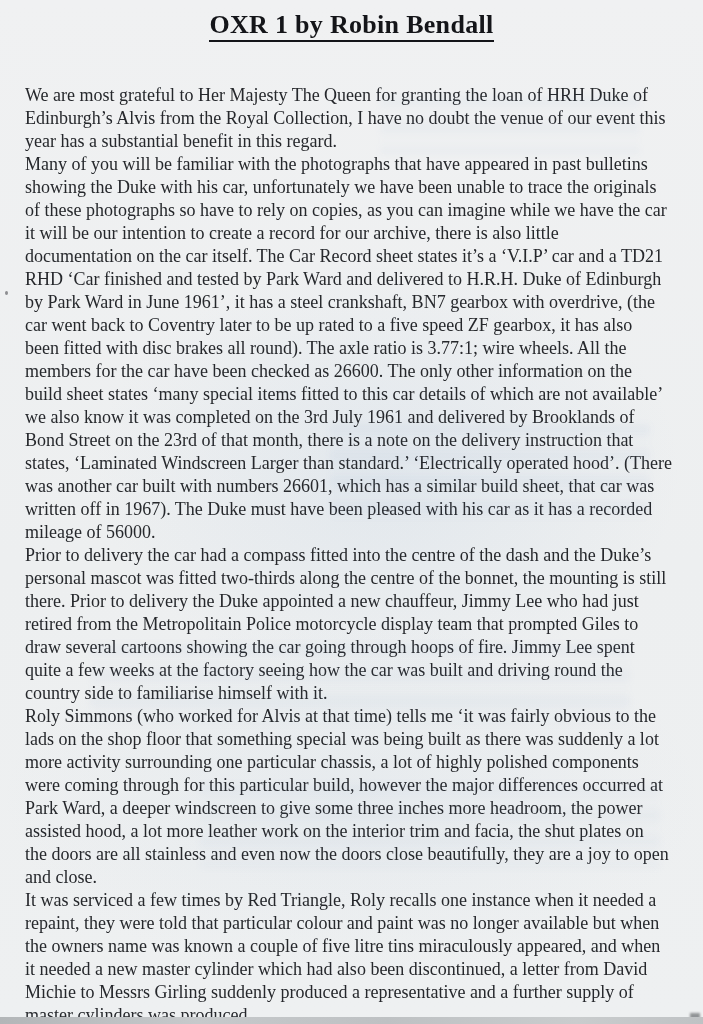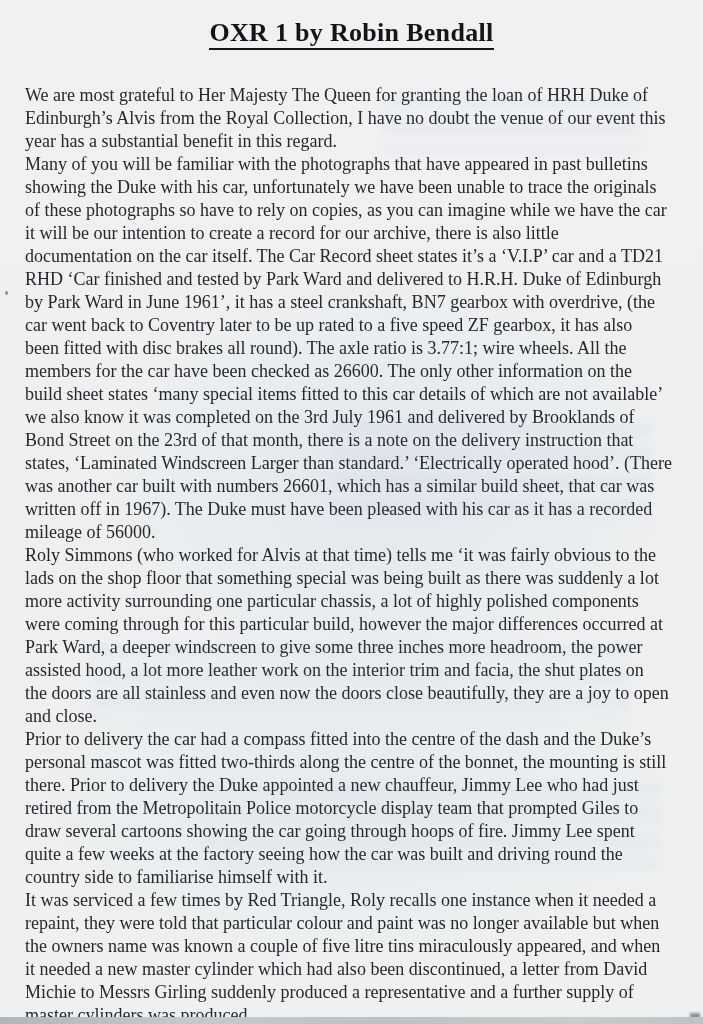--- a/index.html
+++ b/index.html
@@ -16,21 +16,21 @@
     height: 1024px;
     background-color: #eef0f1;
     background-image:
       radial-gradient(ellipse 420px 300px at 55% 46%, rgba(173,196,221,0.18), rgba(173,196,221,0) 70%),
       radial-gradient(ellipse 500px 260px at 50% 78%, rgba(180,200,220,0.12), rgba(180,200,220,0) 70%),
       linear-gradient(180deg, #f0f1f2 0%, #edeff0 55%, #eef0f1 100%);
     overflow: hidden;
   }
   .title {
     margin: 0;
-    padding-top: 18px;
+    padding-top: 10px;
     text-align: center;
     font-size: 26px;
     font-weight: bold;
     color: #141519;
     letter-spacing: 0.3px;
   }
   .title span {
     border-bottom: 2.5px solid #141519;
     padding-bottom: 1px;
   }
@@ -110,35 +110,35 @@
 car went back to Coventry later to be up rated to a five speed ZF gearbox, it has also
 been fitted with disc brakes all round). The axle ratio is 3.77:1; wire wheels. All the
 members for the car have been checked as 26600. The only other information on the
 build sheet states ‘many special items fitted to this car details of which are not available’
 we also know it was completed on the 3rd July 1961 and delivered by Brooklands of
 Bond Street on the 23rd of that month, there is a note on the delivery instruction that
 states, ‘Laminated Windscreen Larger than standard.’ ‘Electrically operated hood’. (There
 was another car built with numbers 26601, which has a similar build sheet, that car was
 written off in 1967). The Duke must have been pleased with his car as it has a recorded
 mileage of 56000.</p>
+    <p class="para">Prior to delivery the car had a compass fitted into the centre of the dash and the Duke’s
+personal mascot was fitted two-thirds along the centre of the bonnet, the mounting is still
+there. Prior to delivery the Duke appointed a new chauffeur, Jimmy Lee who had just
+retired from the Metropolitain Police motorcycle display team that prompted Giles to
+draw several cartoons showing the car going through hoops of fire. Jimmy Lee spent
+quite a few weeks at the factory seeing how the car was built and driving round the
+country side to familiarise himself with it.</p>
     <p class="para">Roly Simmons (who worked for Alvis at that time) tells me ‘it was fairly obvious to the
 lads on the shop floor that something special was being built as there was suddenly a lot
 more activity surrounding one particular chassis, a lot of highly polished components
 were coming through for this particular build, however the major differences occurred at
 Park Ward, a deeper windscreen to give some three inches more headroom, the power
 assisted hood, a lot more leather work on the interior trim and facia, the shut plates on
 the doors are all stainless and even now the doors close beautifully, they are a joy to open
 and close.</p>
-    <p class="para">Prior to delivery the car had a compass fitted into the centre of the dash and the Duke’s
-personal mascot was fitted two-thirds along the centre of the bonnet, the mounting is still
-there. Prior to delivery the Duke appointed a new chauffeur, Jimmy Lee who had just
-retired from the Metropolitain Police motorcycle display team that prompted Giles to
-draw several cartoons showing the car going through hoops of fire. Jimmy Lee spent
-quite a few weeks at the factory seeing how the car was built and driving round the
-country side to familiarise himself with it.</p>
     <p class="para">It was serviced a few times by Red Triangle, Roly recalls one instance when it needed a
 repaint, they were told that particular colour and paint was no longer available but when
 the owners name was known a couple of five litre tins miraculously appeared, and when
 it needed a new master cylinder which had also been discontinued, a letter from David
 Michie to Messrs Girling suddenly produced a representative and a further supply of
 master cylinders was produced.</p>
     <p class="para">We have created a montage of interesting items, which is displayed tins side the car.</p>
   </div>
 
   <div class="ghost ghost-1"></div>

